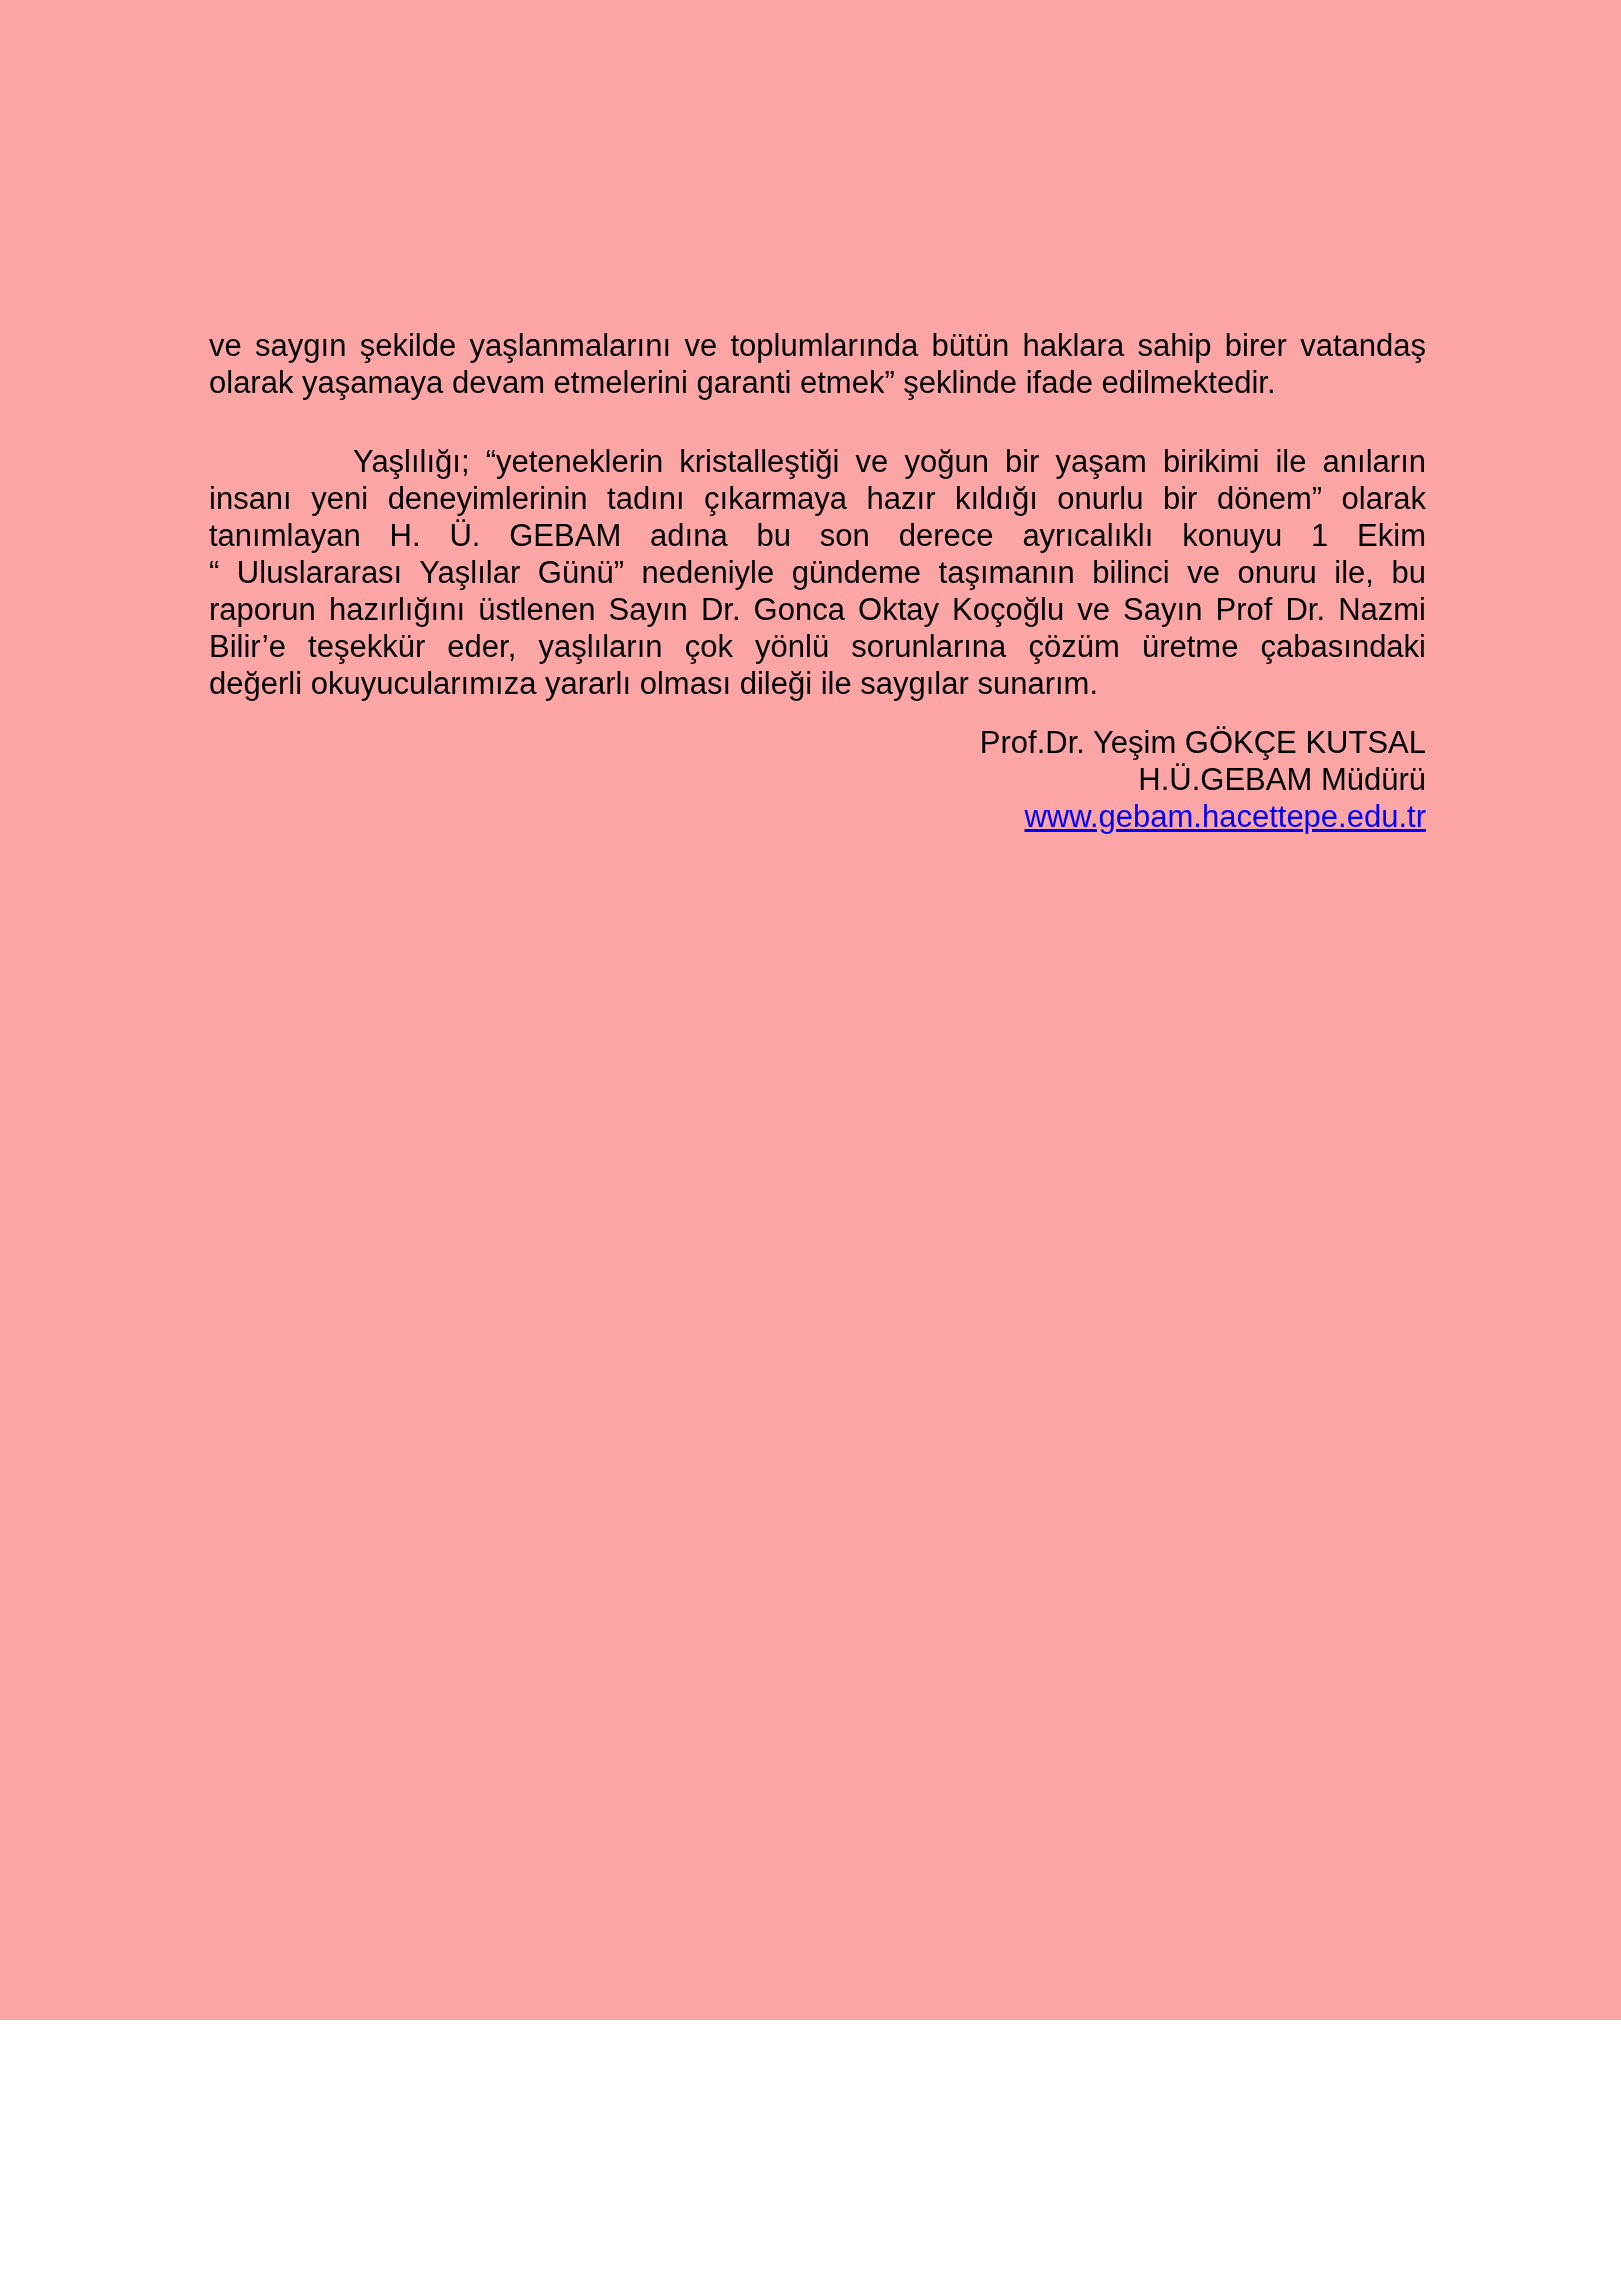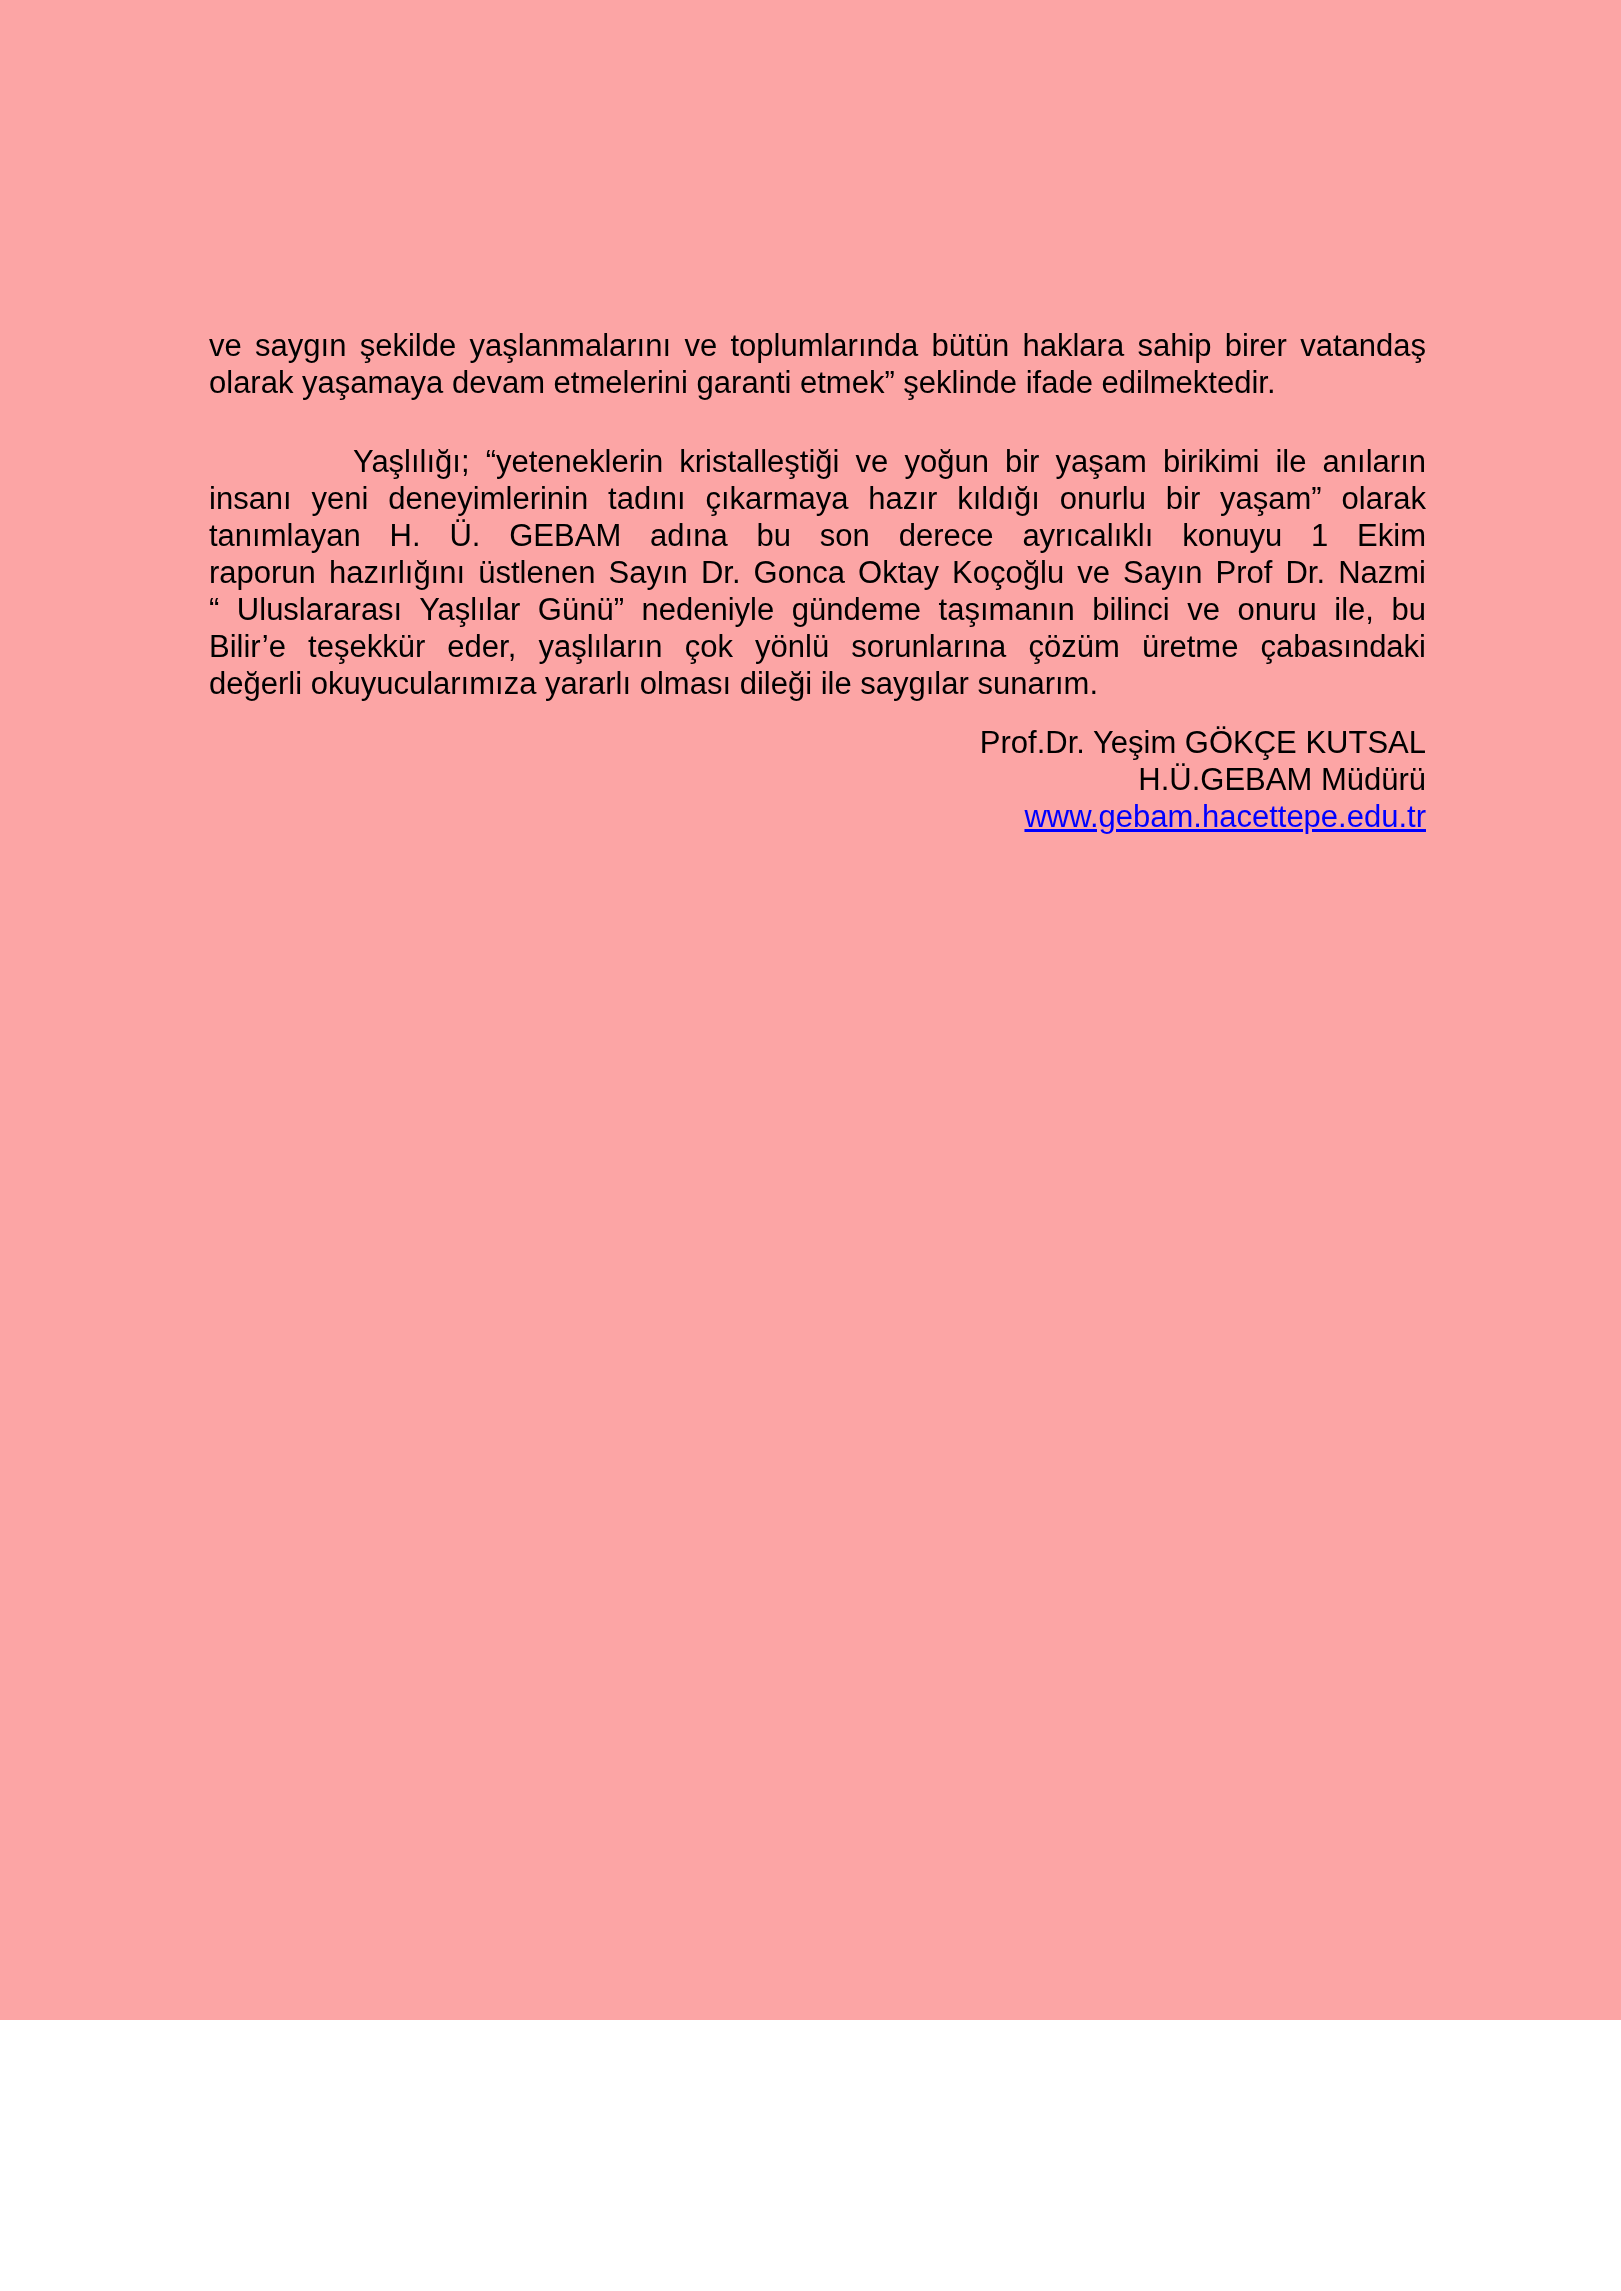--- a/index.html
+++ b/index.html
@@ -58,24 +58,24 @@
 <div class="page">
   <div class="textblock">
 
     <div class="para">
         <div class="line just">ve saygın şekilde yaşlanmalarını ve toplumlarında bütün haklara sahip birer vatandaş</div>
         <div class="line">olarak yaşamaya devam etmelerini garanti etmek” şeklinde ifade edilmektedir.</div>
       </div>
 
     <div class="para para-2">
         <div class="line just indent">Yaşlılığı; “yeteneklerin kristalleştiği ve yoğun bir yaşam birikimi ile anıların</div>
-        <div class="line just">insanı yeni deneyimlerinin tadını çıkarmaya hazır kıldığı onurlu bir yaşam” olarak</div>
+        <div class="line just">insanı yeni deneyimlerinin tadını çıkarmaya hazır kıldığı onurlu bir dönem” olarak</div>
         <div class="line just">tanımlayan H. Ü. GEBAM adına bu son derece ayrıcalıklı konuyu 1 Ekim</div>
+        <div class="line just">“ Uluslararası Yaşlılar Günü” nedeniyle gündeme taşımanın bilinci ve onuru ile, bu</div>
         <div class="line just">raporun hazırlığını üstlenen Sayın Dr. Gonca Oktay Koçoğlu ve Sayın Prof Dr. Nazmi</div>
-        <div class="line just">“ Uluslararası Yaşlılar Günü” nedeniyle gündeme taşımanın bilinci ve onuru ile, bu</div>
         <div class="line just">Bilir’e teşekkür eder, yaşlıların çok yönlü sorunlarına çözüm üretme çabasındaki</div>
         <div class="line">değerli okuyucularımıza yararlı olması dileği ile saygılar sunarım.</div>
       </div>
 
     <div class="signature">
       <div class="sig-line">Prof.Dr. Yeşim GÖKÇE KUTSAL</div>
       <div class="sig-line">H.Ü.GEBAM Müdürü</div>
       <div class="sig-line">
         <a class="link">www.gebam.hacettepe.edu.tr</a>
       </div>

